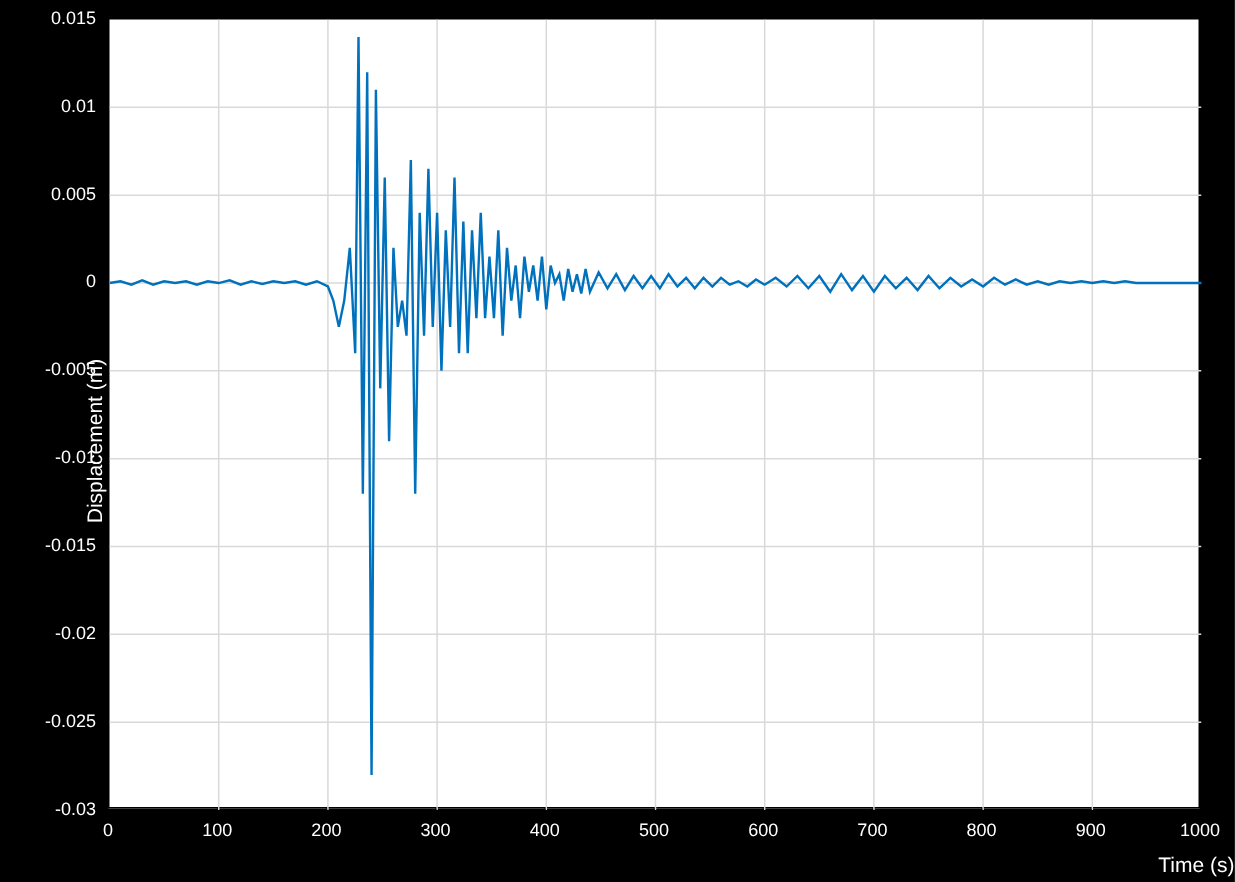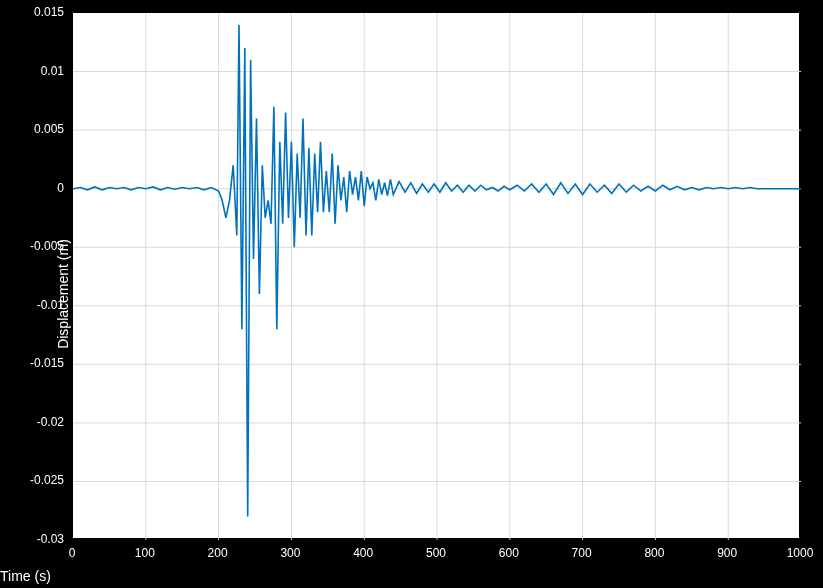--- a/index.html
+++ b/index.html
@@ -3,21 +3,21 @@
 <meta charset="utf-8">
 <style>
   html,body{margin:0;padding:0;background:#000;width:823px;height:588px;overflow:hidden;font-family:Arial,Helvetica,sans-serif}
   .frame{position:absolute;left:0;top:0;width:823px;height:588px;background:#000}
   .plot{position:absolute;left:72px;top:12px;width:728px;height:527px;background:#fff;border:1px solid #000;box-sizing:border-box}
   svg{position:absolute;left:0;top:0}
   .grid line{stroke:#d9d9d9;stroke-width:1}
   .axis line{stroke:#000;stroke-width:1}
   .trace{stroke:#0072BD;stroke-width:1.6;fill:none}
   .ylabel{position:absolute;left:8px;top:50%;transform:translateY(-50%) rotate(-90deg);transform-origin:center;color:#fff;font-size:14px;white-space:nowrap}
-  .xlabel{position:absolute;left:0;width:823px;bottom:4px;text-align:left;color:#fff;font-size:14px}
+  .xlabel{position:absolute;left:0;width:823px;bottom:4px;text-align:right;color:#fff;font-size:14px}
 </style>
 </head>
 <body>
 <div class="frame">
   <div class="plot">
     <svg id="chartsvg" viewBox="0 0 728 527" width="728" height="527">
         <g class="grid">
           <line x1="72.8" y1="0" x2="72.8" y2="527"></line>
           <line x1="145.6" y1="0" x2="145.6" y2="527"></line>
           <line x1="218.4" y1="0" x2="218.4" y2="527"></line>

